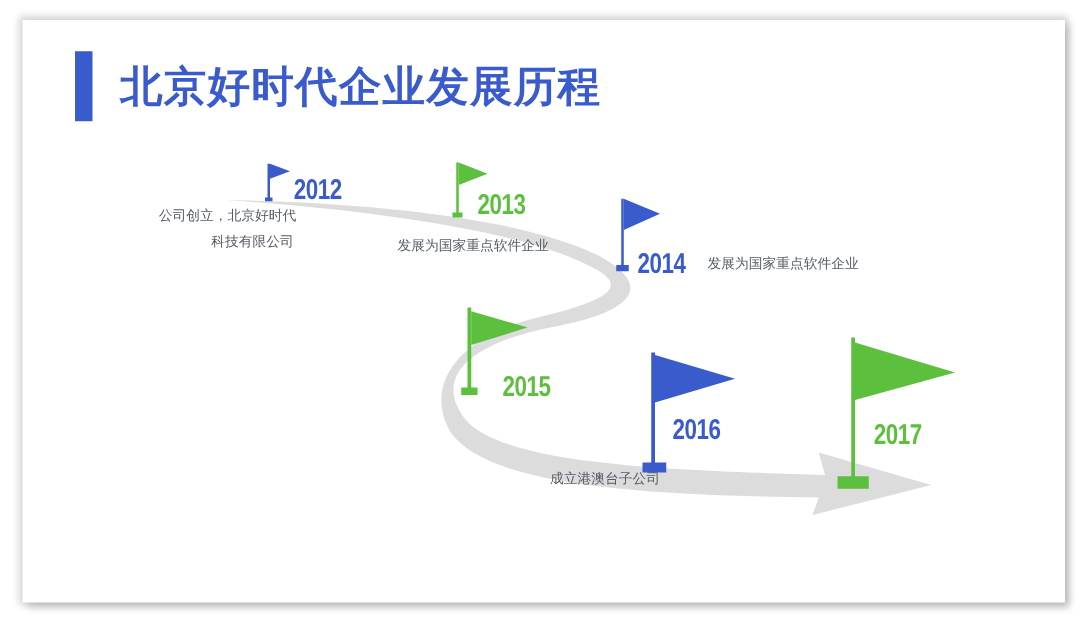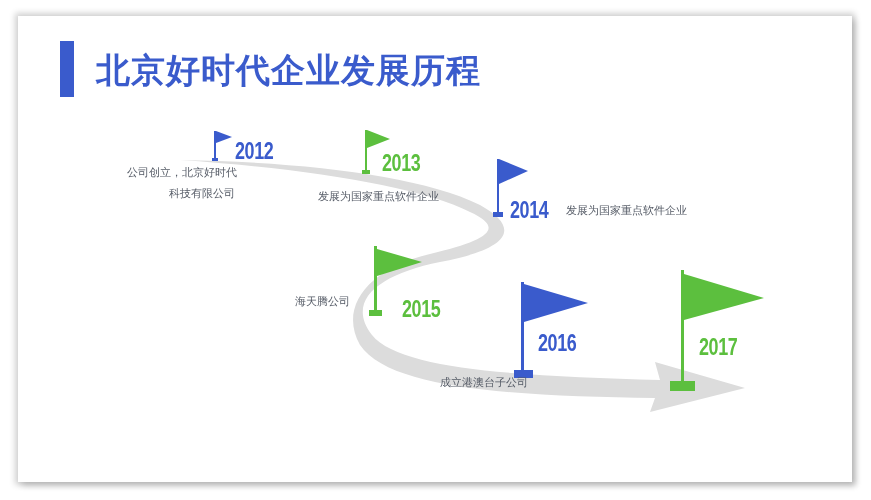--- a/index.html
+++ b/index.html
@@ -104,18 +104,17 @@
     <span>公司创立，北京好时代</span>
     <span>科技有限公司</span>
   </div>
   <div class="desc" style="left:318px; top:186px;">
     <span>发展为国家重点软件企业</span>
   </div>
   <div class="desc" style="left:566px; top:200px;">
     <span>发展为国家重点软件企业</span>
   </div>
   <div class="desc right" style="left:250px; top:291px; width:100px;">
-    <span>海天腾公司</span>
   </div>
   <div class="desc" style="left:440px; top:372px;">
     <span>成立港澳台子公司</span>
   </div>
 </div>
 
 </body></html>

